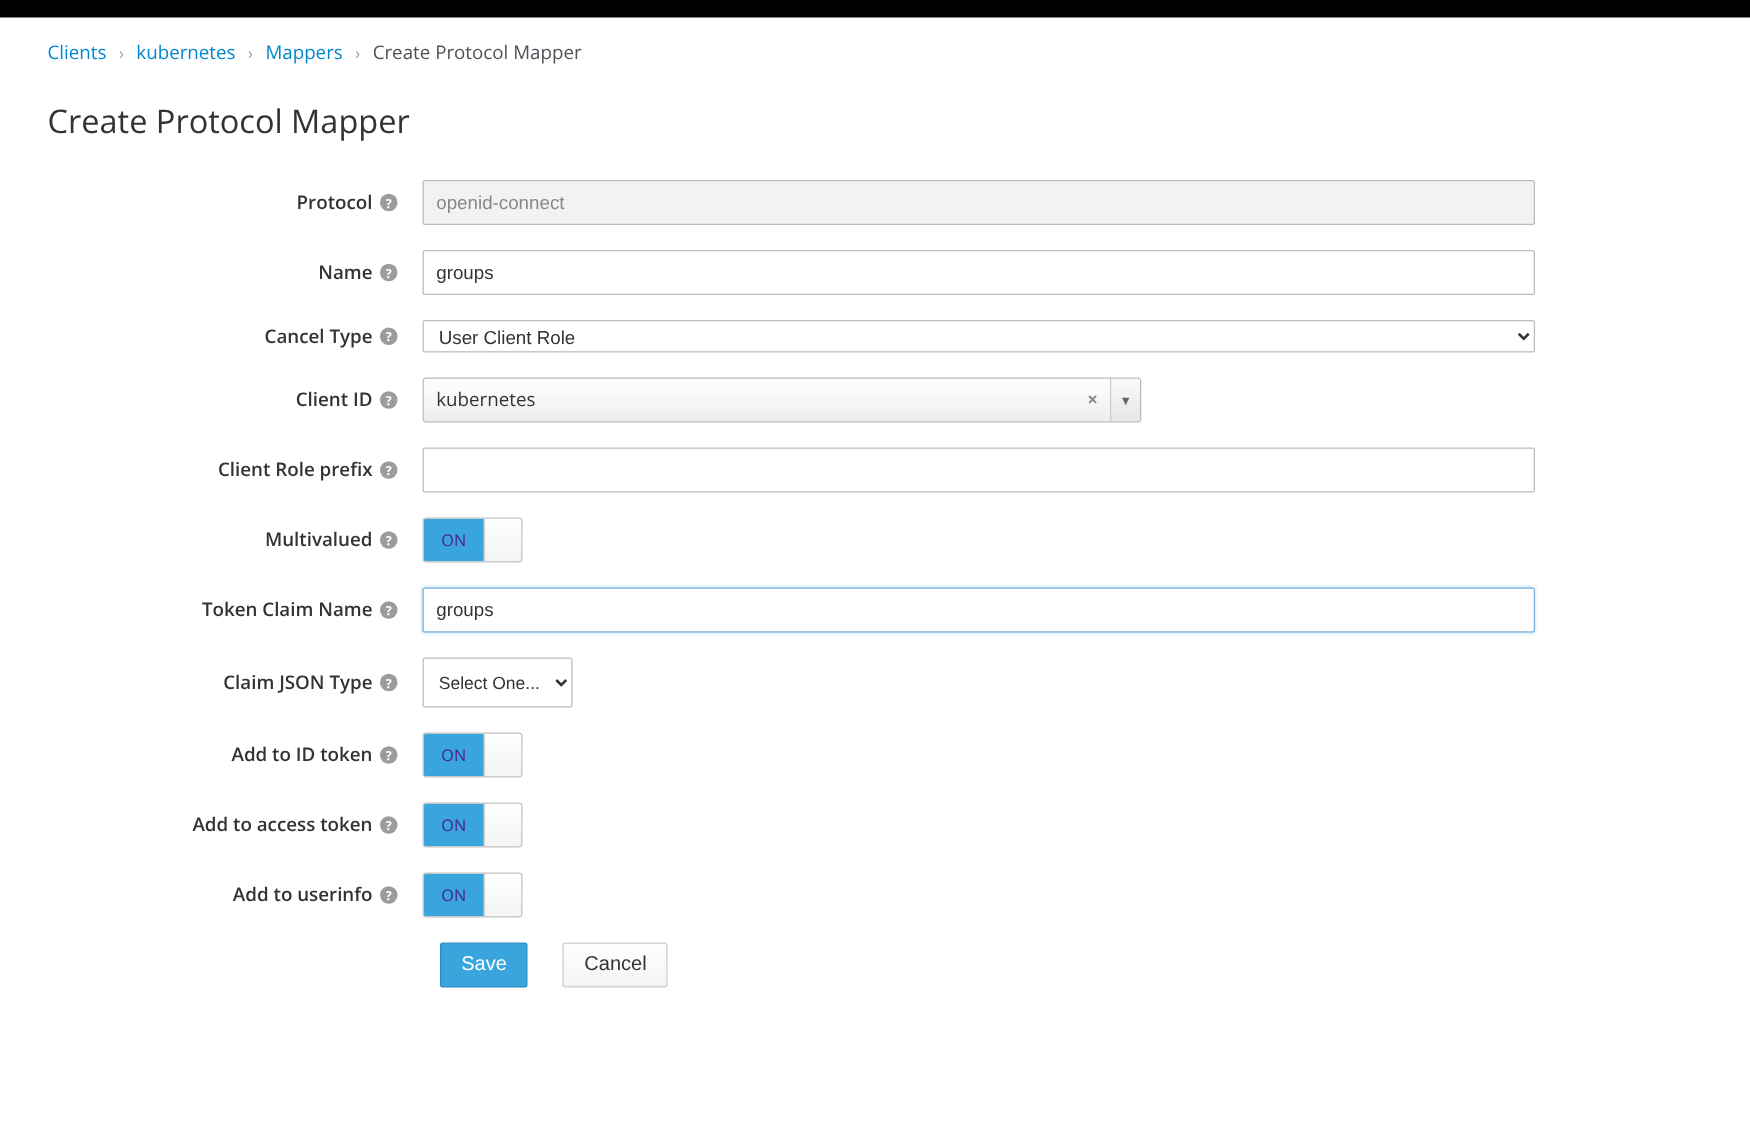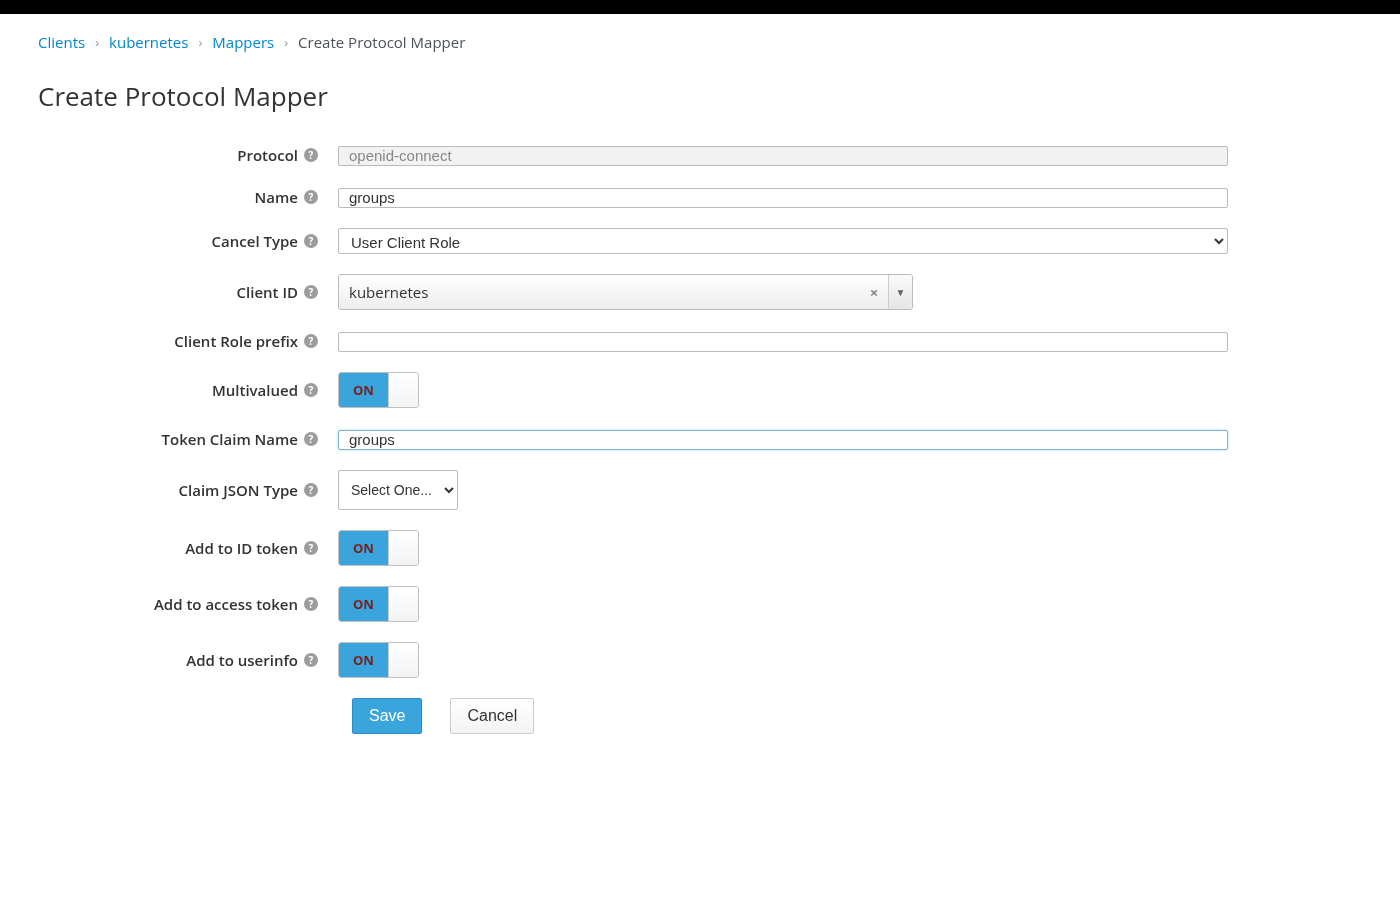--- a/index.html
+++ b/index.html
@@ -73,21 +73,21 @@
       font-size: 10px;
       font-weight: bold;
       cursor: help;
     }
     .form-control-wrap {
       flex: 1;
       max-width: 890px;
     }
     .form-input {
       width: 100%;
-      height: 20px;
+      height: 36px;
       padding: 6px 10px;
       border: 1px solid #bbbbbb;
       border-radius: 2px;
       font-size: 15px;
       color: #333333;
       background: #ffffff;
     }
     .form-input.disabled {
       background: #f2f2f2;
       color: #888888;
@@ -153,22 +153,22 @@
       display: inline-flex;
       height: 36px;
       border: 1px solid #bfbfbf;
       border-radius: 3px;
       overflow: hidden;
       cursor: pointer;
       user-select: none;
     }
     .toggle-on {
       background: #39a5dc;
-      color: #7f1d1d;
-      font-weight: 700;
+      color: #4c1d95;
+      font-weight: 400;
       font-size: 13px;
       display: flex;
       align-items: center;
       justify-content: center;
       padding: 0 14px;
     }
     .toggle-handle {
       width: 30px;
       background: linear-gradient(#ffffff, #f3f3f3);
       border-left: 1px solid #cccccc;

